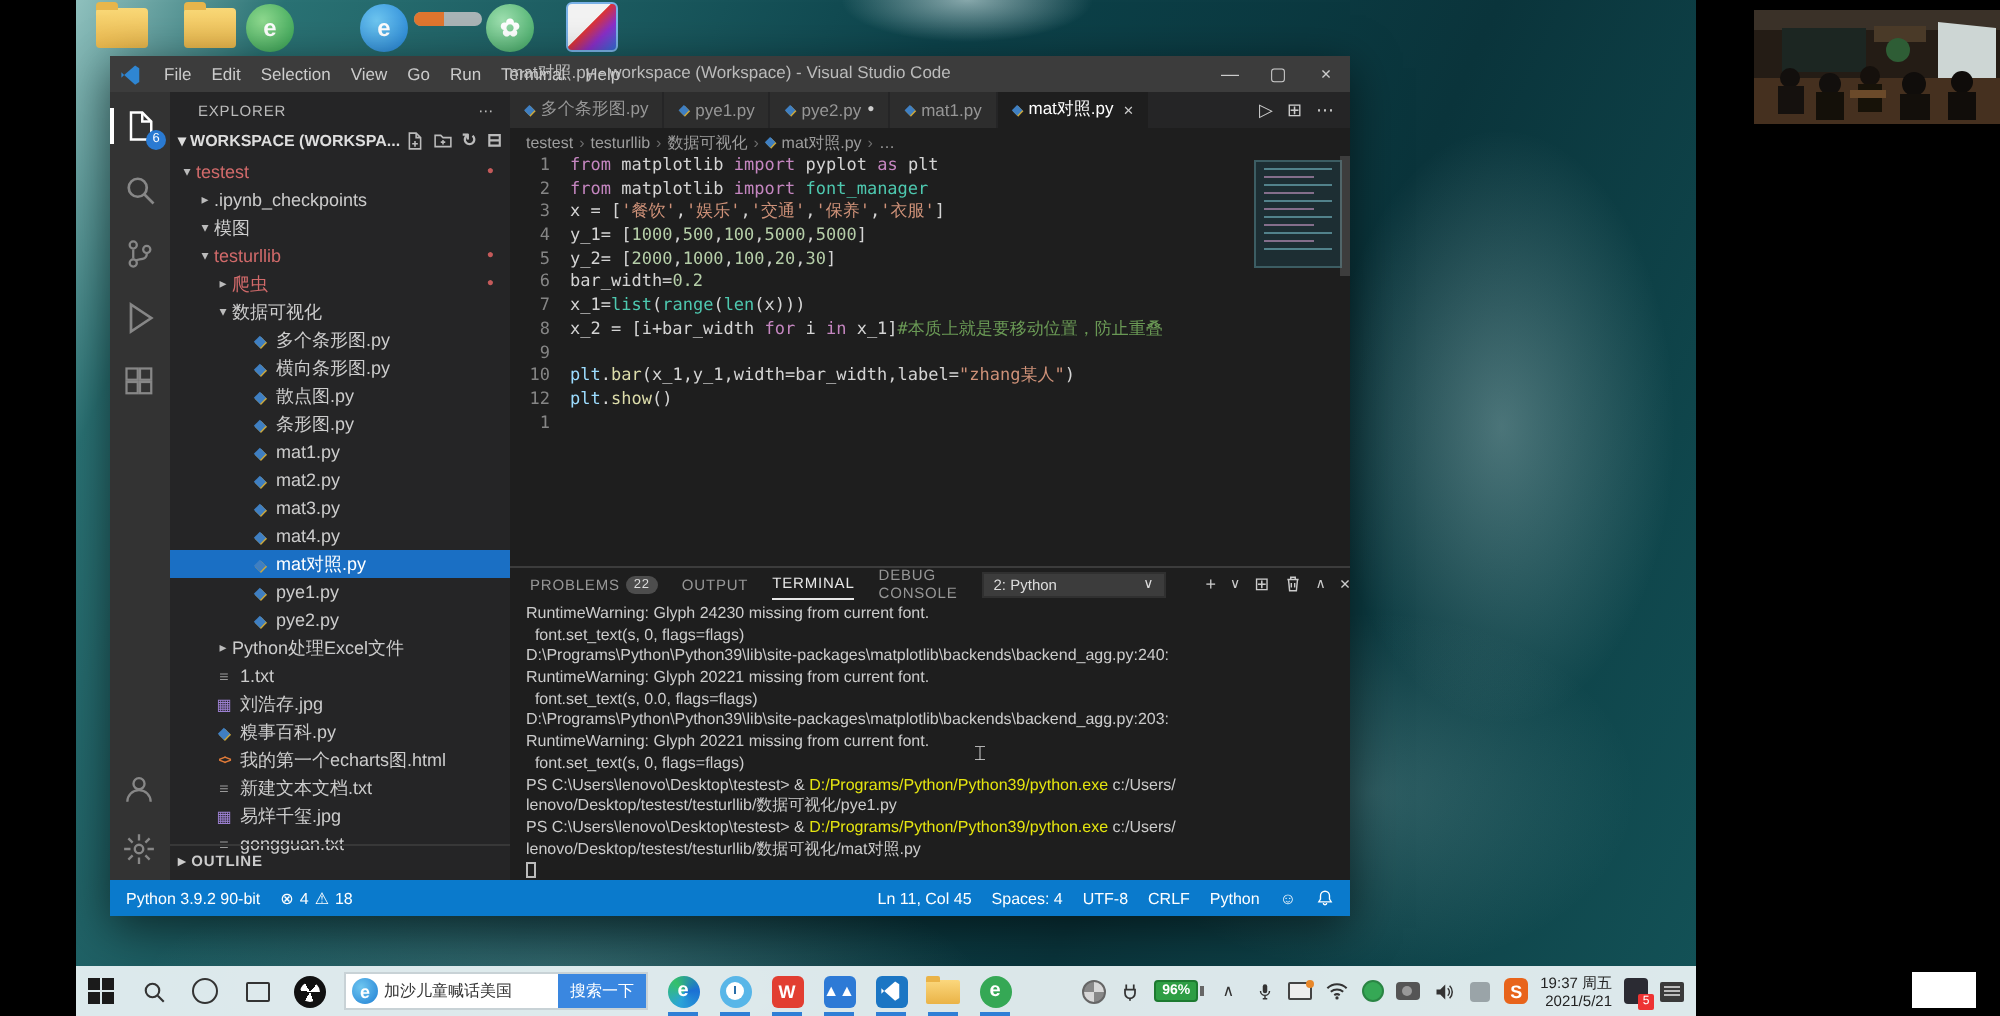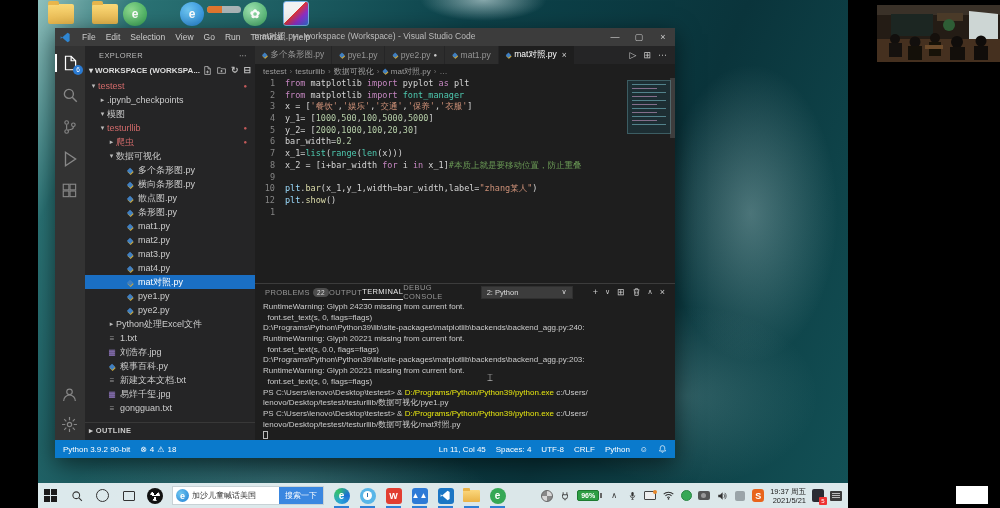--- a/index.html
+++ b/index.html
@@ -413,20 +413,25 @@
                 <span class="fic img-ic">▦</span>
                 <span class="lbl">刘浩存.jpg</span>
               </div>
               <div class="trow" style="padding-left: 13px;">
                 <span class="tw"></span>
                 <span class="fic py-ic">◆</span>
                 <span class="lbl">糗事百科.py</span>
               </div>
               <div class="trow" style="padding-left: 13px;">
                 <span class="tw"></span>
+                <span class="fic html-ic">&lt;&gt;</span>
+                <span class="lbl">我的第一个echarts图.html</span>
+              </div>
+              <div class="trow" style="padding-left: 13px;">
+                <span class="tw"></span>
                 <span class="fic txt-ic">≡</span>
                 <span class="lbl">新建文本文档.txt</span>
               </div>
               <div class="trow" style="padding-left: 13px;">
                 <span class="tw"></span>
                 <span class="fic img-ic">▦</span>
                 <span class="lbl">易烊千玺.jpg</span>
               </div>
               <div class="trow" style="padding-left: 13px;">
                 <span class="tw"></span>
@@ -547,21 +552,21 @@
                 <i></i>
                 <i></i>
                 <i></i>
                 <i></i>
             </div>
             <div id="scrollbar"></div>
           </div>
 
           <div id="panel">
             <div id="paneltabs">
-              <span id="ptabs-holder" style="display:flex;height:100%;align-items:center">
+              <span id="ptabs-holder" style="display:flex;gap:12px;height:100%;align-items:center">
                   <span class="ptab">
                     <span>PROBLEMS</span>
                     <span class="pbadge">22</span>
                   </span>
                   <span class="ptab">
                     <span>OUTPUT</span>
                   </span>
                   <span class="ptab active">
                     <span>TERMINAL</span>
                   </span>

